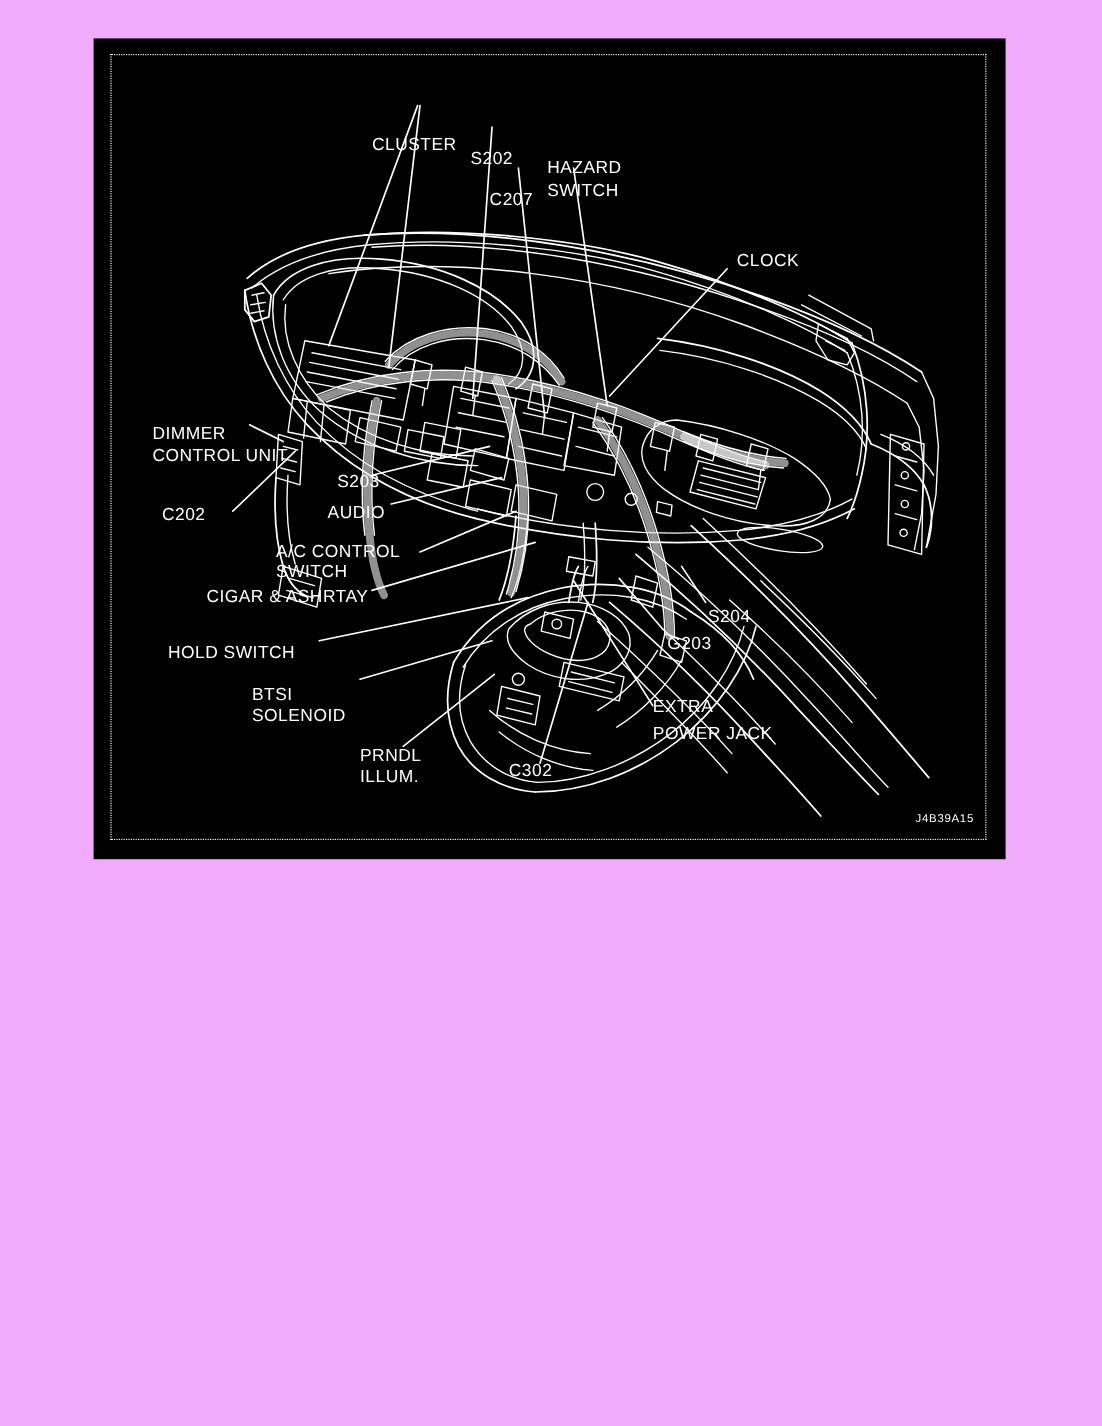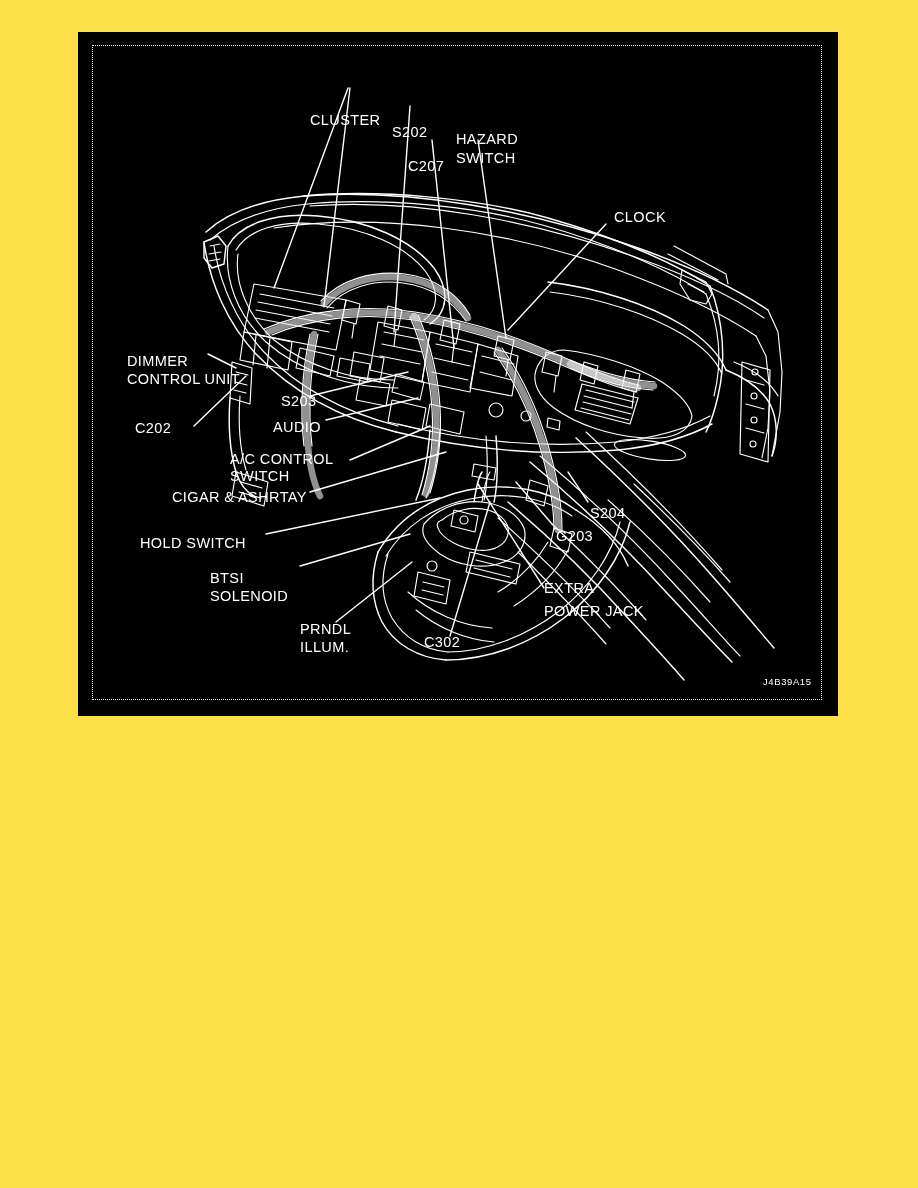--- a/index.html
+++ b/index.html
@@ -13,21 +13,21 @@
     height: 1188px;
     position: relative;
     font-family: "Liberation Sans", sans-serif;
     overflow: hidden;
   }
   #page {
     position: absolute;
     left: 0; top: 0;
     width: 918px;
     height: 1188px;
-    background: #fde047;
+    background: #f0abfc;
   }
   #figure-panel {
     position: absolute;
     left: 78px;
     top: 32px;
     width: 760px;
     height: 684px;
     background: #000000;
   }
   #inner-border {

